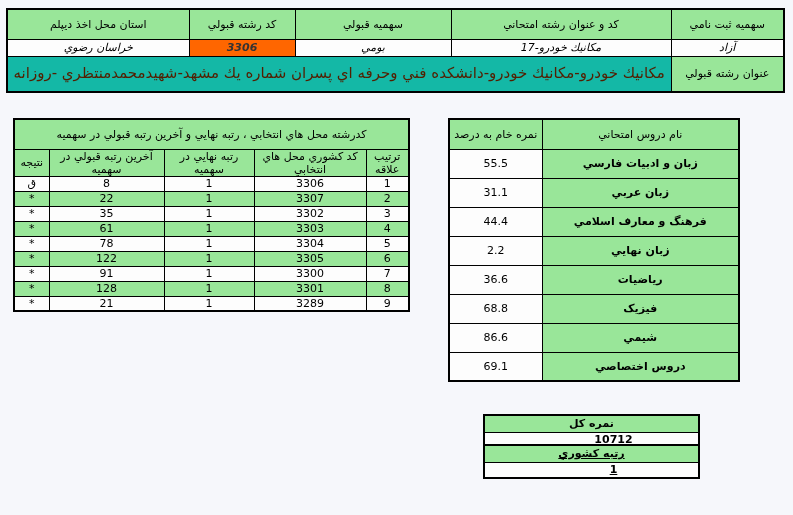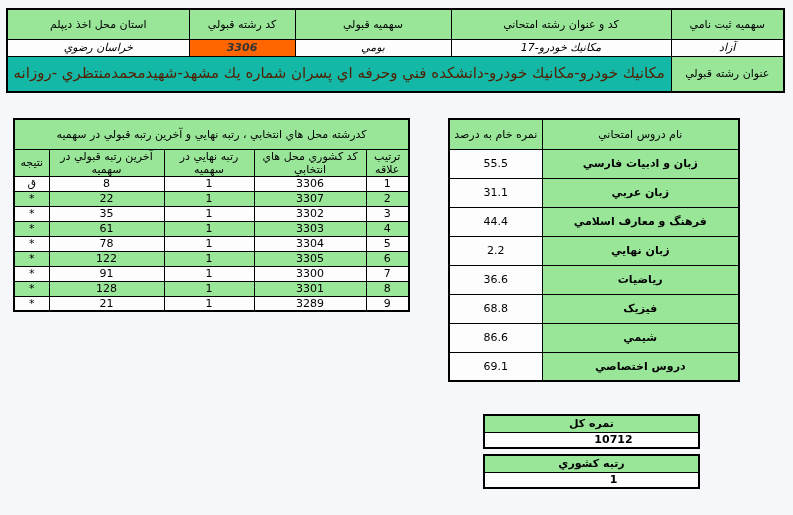--- a/index.html
+++ b/index.html
@@ -37,21 +37,21 @@
   
   .scores-table { position:absolute; top:118px; right:53px; width:290px; }
   .scores-table tr.head td { height:30px; }
   .scores-table tr.s td { height:29px; }
   .scores-table td.subj { background:#99e699; font-weight:bold; font-size:11px;margin-top:9px; }
   .scores-table td.score { background:#fdfdfd; font-size:11px; }
 
   
   .mini { position:absolute; right:93px; width:215px; }
   .mini.total { top:414px; }
-  .mini.rank  { top:454px; }
+  .mini.rank  { top:444px;text-decoration:underline; }
   .mini td.mh { height:17px; background:#99e699; font-weight:bold; font-size:11px; line-height:13px; }
   .mini td.mv { height:16px; background:#fdfdfd; font-weight:bold; font-size:11px; line-height:13px;padding-left:44px; }
 </style>
 </head>
 <body>
 
 <table class="top-table outer">
   <colgroup>
       <col style="width:113px">
       <col style="width:220px">

